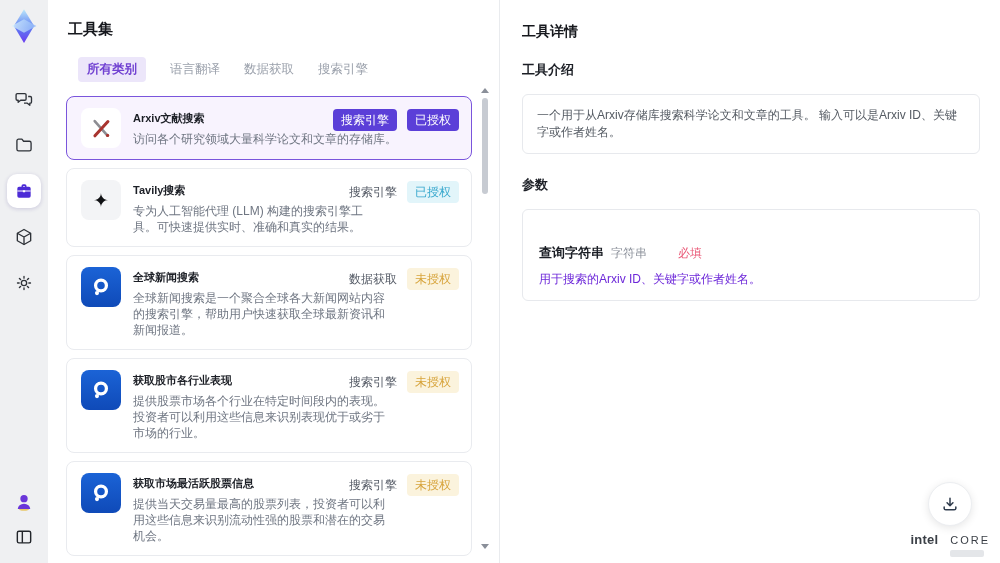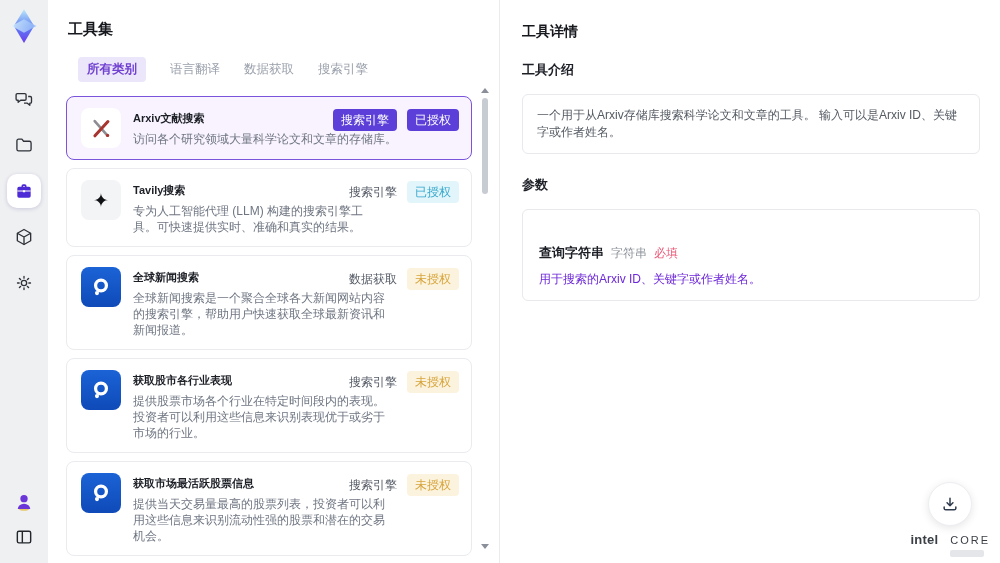--- a/index.html
+++ b/index.html
@@ -71,21 +71,21 @@
   .detail-title { font-size:14px; font-weight:bold; color:#16181d; margin-bottom:20px; }
   .section-h { font-size:13px; font-weight:bold; color:#1c1f26; margin-bottom:15px; }
   .info-box {
     border:1px solid #e7e9ed; border-radius:6px; background:#fff;
     padding:12px 14px; margin-bottom:22px; font-size:12px; color:#555b63; line-height:17px;
   }
   .param-box { border:1px solid #e7e9ed; border-radius:6px; padding:13px 16px; }
   .param-name-row { display:flex; align-items:baseline; gap:7px; margin-bottom:9px; }
   .param-name { font-size:13px; font-weight:bold; color:#1c1f26; }
   .param-type { font-size:12px; color:#8a8f99;margin-top:22px; }
-  .param-required { font-size:12px; color:#ea5a78; }
+  .param-required { font-size:12px; color:#ea5a78;margin-left:24px; }
   .param-desc { font-size:12px; color:#6d28d9; line-height:16px; }
 
   
   .float-widget { position:absolute; right:10px; bottom:6px; display:flex; flex-direction:column; align-items:center; }
   .dl-btn {
     width:44px; height:44px; border-radius:50%; background:#fff; border:1px solid #eceef1;
     box-shadow:0 2px 8px rgba(0,0,0,.10); display:flex; align-items:center; justify-content:center; cursor:pointer;
   }
   .dl-btn svg { width:20px; height:20px; }
   .brand { margin-top:6px; color:#3a3f46; display:flex; align-items:baseline; gap:12px; }

